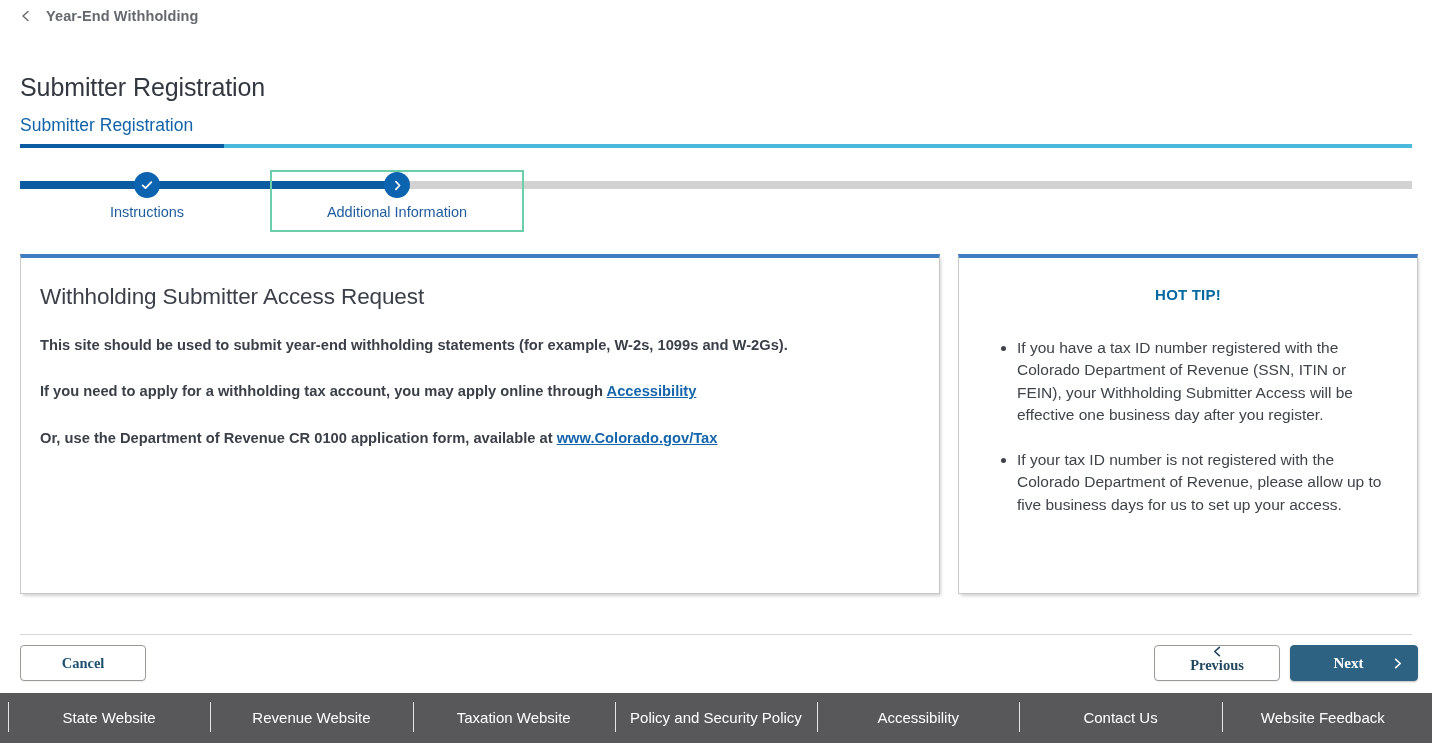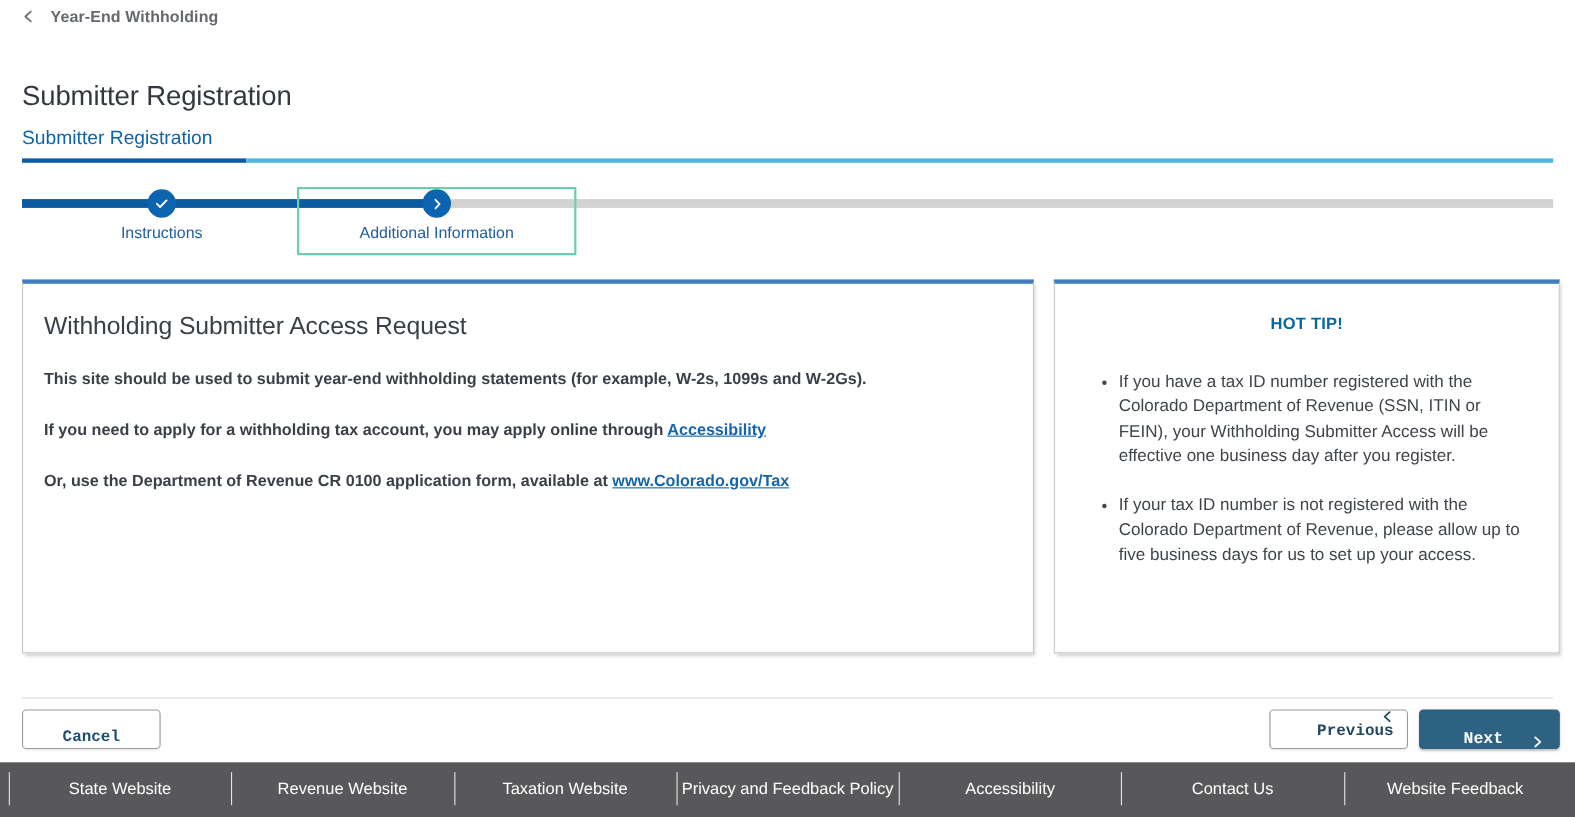--- a/index.html
+++ b/index.html
@@ -190,24 +190,24 @@
 
   
   .action-divider {
     position: absolute;
     left: 20px; top: 634px;
     width: 1392px; height: 1px;
     background: #d8d8d8;
   }
   .btn {
     position: absolute;
-    font-family: Liberation Mono, monospace;
+    font-family: Liberation Serif, serif;
     cursor: pointer;
     display: flex;
-    align-items: flex-end;
+    align-items: center;
     border-radius: 4px;
   }
   .btn-cancel {
     left: 20px; top: 645px;
     width: 126px; height: 36px;
     background: #ffffff;
     border: 1px solid #9b9b96;
     color: #1d4f6e;
     font-size: 14.5px;
     font-weight: bold;
@@ -373,20 +373,20 @@
         <polyline points="4,1.5 9,6 4,10.5"></polyline>
       </svg>
     </span>
   </button>
 
   <footer class="footer">
     <div class="footer-inner">
       <a class="footer-link" href="#">State Website</a>
       <a class="footer-link" href="#">Revenue Website</a>
       <a class="footer-link" href="#">Taxation Website</a>
-      <a class="footer-link" href="#">Privacy and Feedback Policy</a>
+      <a class="footer-link" href="#">Policy and Security Policy</a>
       <a class="footer-link" href="#">Accessibility</a>
       <a class="footer-link" href="#">Contact Us</a>
       <a class="footer-link" href="#">Website Feedback</a>
     </div>
   </footer>
 
 </div>
 
 </body></html>

